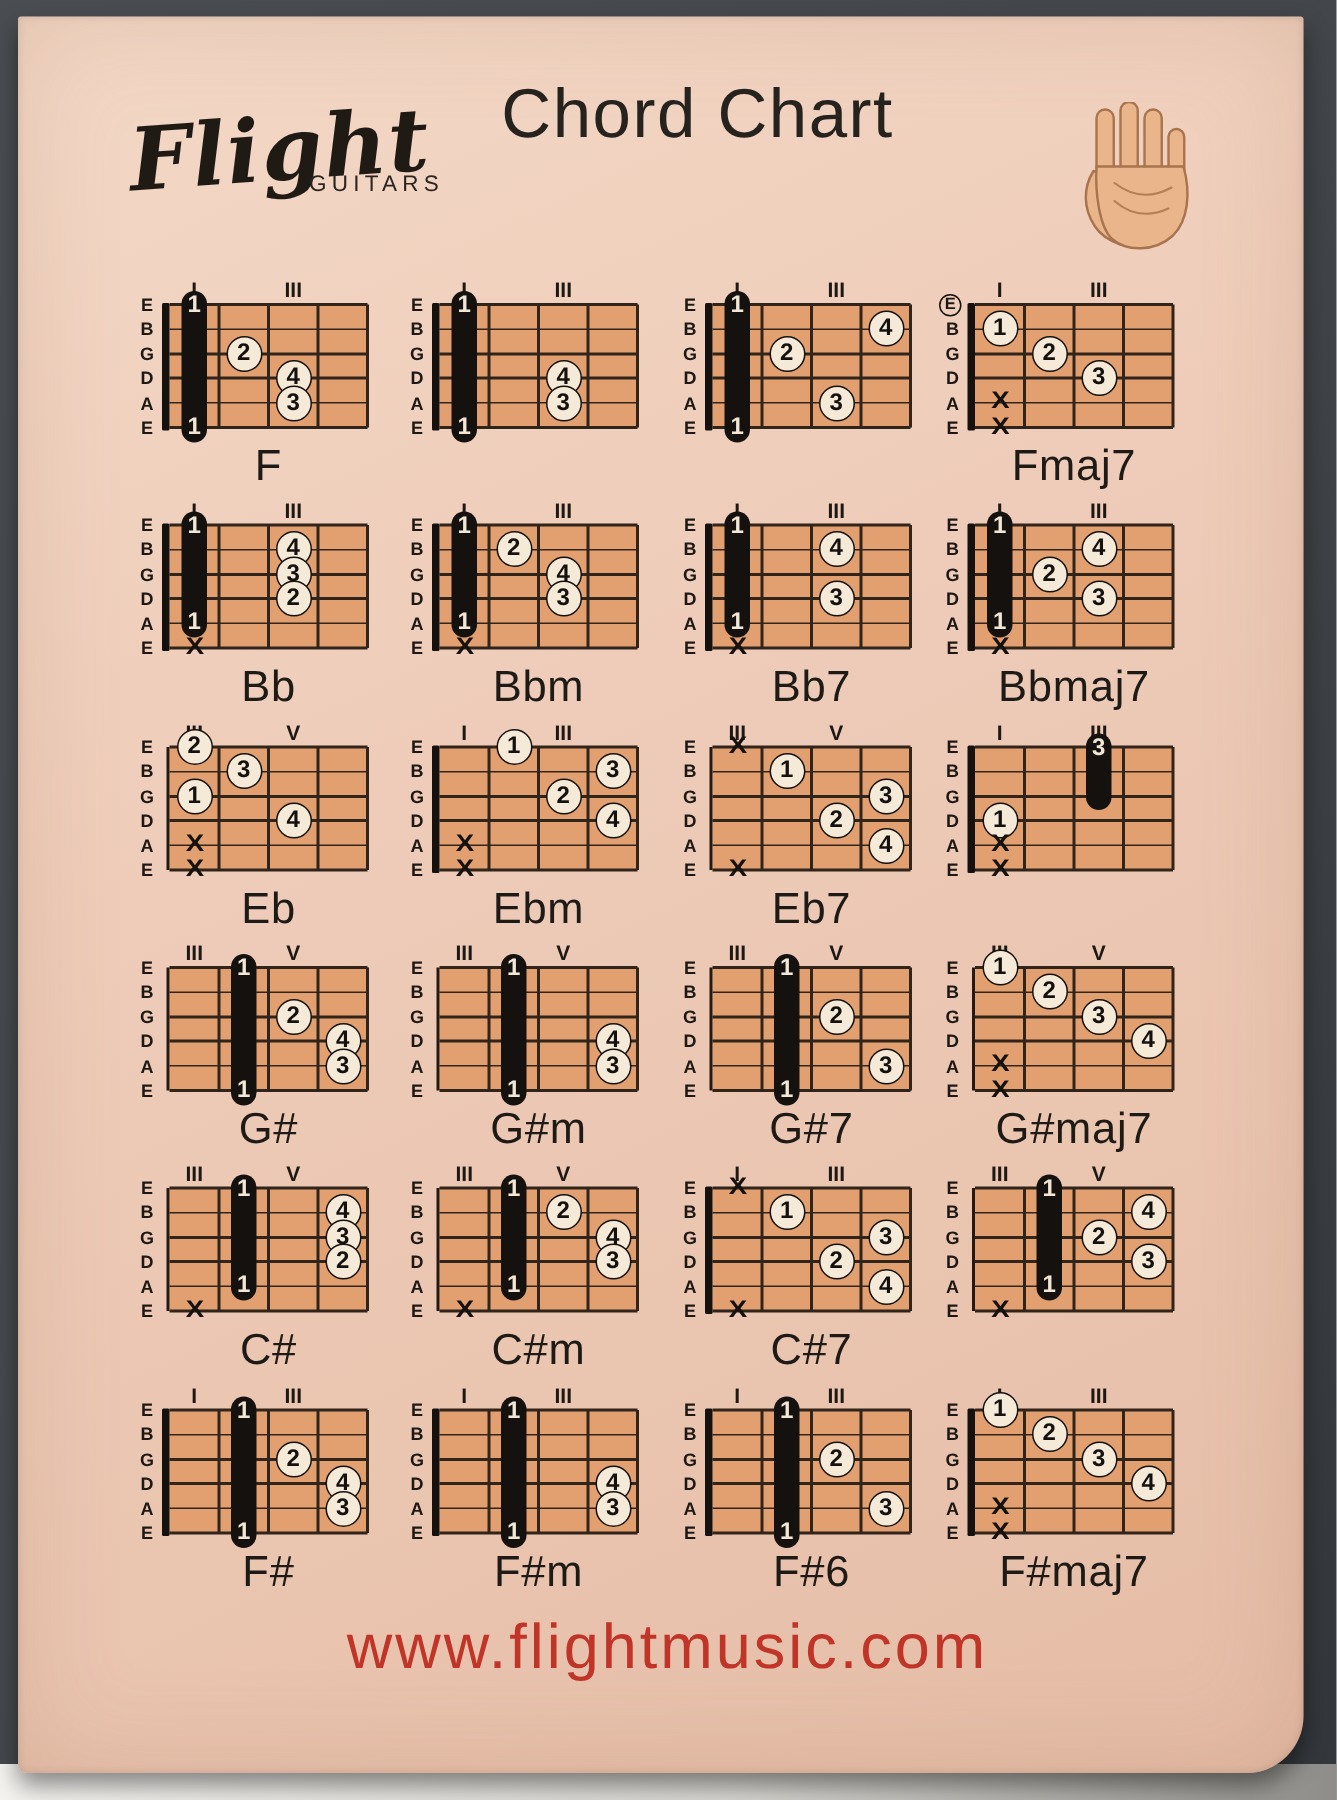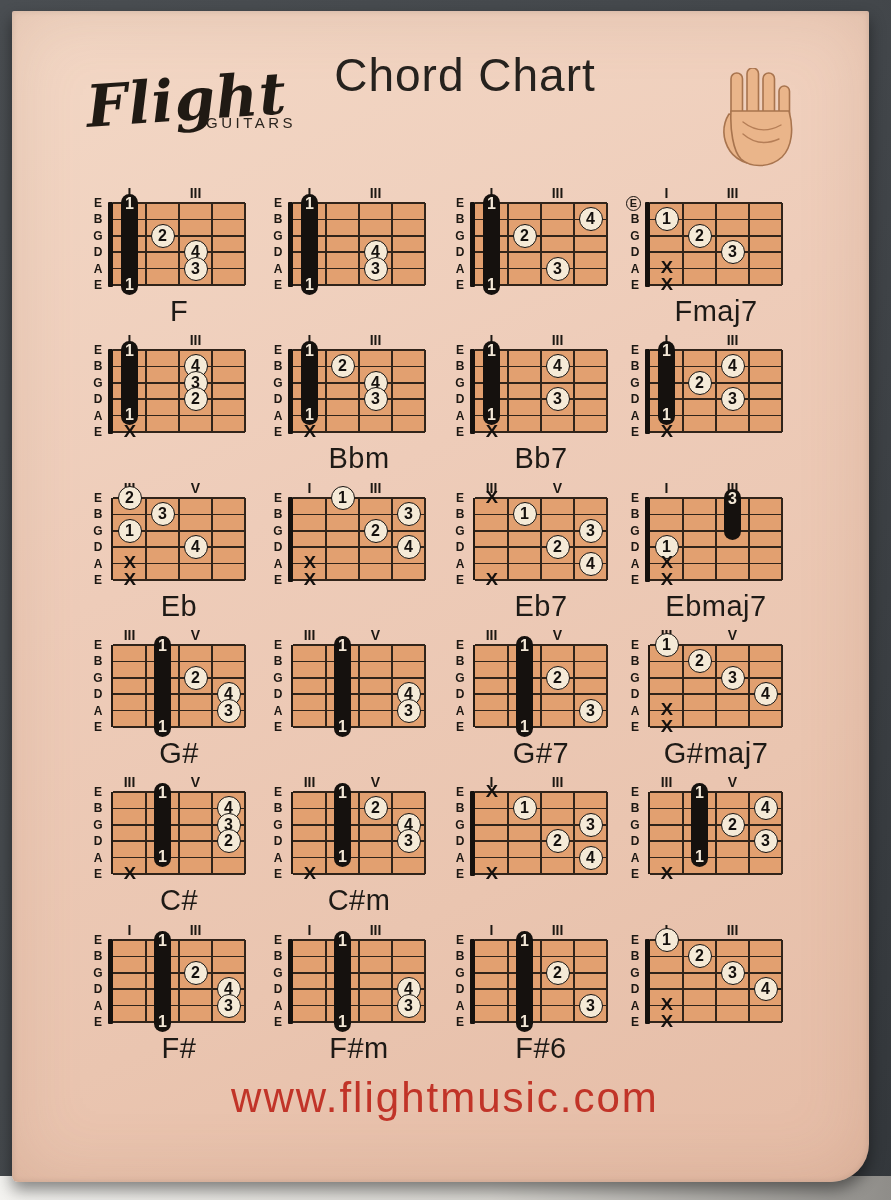--- a/index.html
+++ b/index.html
@@ -212,20 +212,21 @@
         <div class="string-label" style="left: 13px; top: 61.2px; width: 16px; height: 16px;">D</div>
         <div class="string-label" style="left: 13px; top: 77.6px; width: 16px; height: 16px;">A</div>
         <div class="string-label" style="left: 13px; top: 94px; width: 16px; height: 16px;">E</div>
         <div class="barre" style="left: 44px; top: 10.5px; width: 17px; height: 84.6px;"></div>
         <div class="barre-finger" style="left: 44px; top: 11.5px; width: 17px;">1</div>
         <div class="barre-finger" style="left: 44px; top: 76.1px; width: 17px;">1</div>
         <div class="finger-dot" style="left: 106.5px; top: 24.4px; background: rgb(245, 234, 215);">4</div>
         <div class="finger-dot" style="left: 106.5px; top: 40.8px; background: rgb(245, 234, 215);">3</div>
         <div class="finger-dot" style="left: 106.5px; top: 57.2px; background: rgb(245, 234, 215);">2</div>
         <div class="muted-x" style="left: 43.5px; top: 92.5px; width: 18px;">X</div>
+        <div class="chord-name" style="left: 8px; top: 112px; width: 188px;">Bb</div>
       </div>
       <div class="chord-diagram" style="left: 257px; top: 330px; width: 182px; height: 154px;">
         <div class="grid-bg" style="left: 36px; top: 20px; width: 132px; height: 82px; background: rgb(226, 160, 112);"></div>
         <div class="string-line" style="left: 36px; top: 19.25px; width: 132px; height: 1.5px;"></div>
         <div class="string-line" style="left: 36px; top: 35.65px; width: 132px; height: 1.5px;"></div>
         <div class="string-line" style="left: 36px; top: 52.05px; width: 132px; height: 1.5px;"></div>
         <div class="string-line" style="left: 36px; top: 68.45px; width: 132px; height: 1.5px;"></div>
         <div class="string-line" style="left: 36px; top: 84.85px; width: 132px; height: 1.5px;"></div>
         <div class="string-line" style="left: 36px; top: 101.25px; width: 132px; height: 1.5px;"></div>
         <div class="fret-line" style="left: 68.25px; top: 20px; width: 1.5px; height: 82px;"></div>
@@ -300,20 +301,21 @@
         <div class="string-label" style="left: 13px; top: 61.2px; width: 16px; height: 16px;">D</div>
         <div class="string-label" style="left: 13px; top: 77.6px; width: 16px; height: 16px;">A</div>
         <div class="string-label" style="left: 13px; top: 94px; width: 16px; height: 16px;">E</div>
         <div class="barre" style="left: 44px; top: 10.5px; width: 17px; height: 84.6px;"></div>
         <div class="barre-finger" style="left: 44px; top: 11.5px; width: 17px;">1</div>
         <div class="barre-finger" style="left: 44px; top: 76.1px; width: 17px;">1</div>
         <div class="finger-dot" style="left: 73.5px; top: 40.8px; background: rgb(245, 234, 215);">2</div>
         <div class="finger-dot" style="left: 106.5px; top: 24.4px; background: rgb(245, 234, 215);">4</div>
         <div class="finger-dot" style="left: 106.5px; top: 57.2px; background: rgb(245, 234, 215);">3</div>
         <div class="muted-x" style="left: 43.5px; top: 92.5px; width: 18px;">X</div>
+        <div class="chord-name" style="left: 8px; top: 112px; width: 188px;">Bbmaj7</div>
       </div>
       <div class="chord-diagram" style="left: 77px; top: 478px; width: 182px; height: 154px;">
         <div class="grid-bg" style="left: 36px; top: 20px; width: 132px; height: 82px; background: rgb(226, 160, 112);"></div>
         <div class="string-line" style="left: 36px; top: 19.25px; width: 132px; height: 1.5px;"></div>
         <div class="string-line" style="left: 36px; top: 35.65px; width: 132px; height: 1.5px;"></div>
         <div class="string-line" style="left: 36px; top: 52.05px; width: 132px; height: 1.5px;"></div>
         <div class="string-line" style="left: 36px; top: 68.45px; width: 132px; height: 1.5px;"></div>
         <div class="string-line" style="left: 36px; top: 84.85px; width: 132px; height: 1.5px;"></div>
         <div class="string-line" style="left: 36px; top: 101.25px; width: 132px; height: 1.5px;"></div>
         <div class="fret-line" style="left: 68.25px; top: 20px; width: 1.5px; height: 82px;"></div>
@@ -357,20 +359,21 @@
         <div class="string-label" style="left: 13px; top: 44.8px; width: 16px; height: 16px;">G</div>
         <div class="string-label" style="left: 13px; top: 61.2px; width: 16px; height: 16px;">D</div>
         <div class="string-label" style="left: 13px; top: 77.6px; width: 16px; height: 16px;">A</div>
         <div class="string-label" style="left: 13px; top: 94px; width: 16px; height: 16px;">E</div>
         <div class="finger-dot" style="left: 73.5px; top: 8px; background: rgb(245, 234, 215);">1</div>
         <div class="finger-dot" style="left: 106.5px; top: 40.8px; background: rgb(245, 234, 215);">2</div>
         <div class="finger-dot" style="left: 139.5px; top: 24.4px; background: rgb(245, 234, 215);">3</div>
         <div class="finger-dot" style="left: 139.5px; top: 57.2px; background: rgb(245, 234, 215);">4</div>
         <div class="muted-x" style="left: 43.5px; top: 76.1px; width: 18px;">X</div>
         <div class="muted-x" style="left: 43.5px; top: 92.5px; width: 18px;">X</div>
+        <div class="chord-name" style="left: 8px; top: 112px; width: 188px;">Ebm</div>
       </div>
       <div class="chord-diagram" style="left: 439px; top: 478px; width: 182px; height: 154px;">
         <div class="grid-bg" style="left: 36px; top: 20px; width: 132px; height: 82px; background: rgb(226, 160, 112);"></div>
         <div class="string-line" style="left: 36px; top: 19.25px; width: 132px; height: 1.5px;"></div>
         <div class="string-line" style="left: 36px; top: 35.65px; width: 132px; height: 1.5px;"></div>
         <div class="string-line" style="left: 36px; top: 52.05px; width: 132px; height: 1.5px;"></div>
         <div class="string-line" style="left: 36px; top: 68.45px; width: 132px; height: 1.5px;"></div>
         <div class="string-line" style="left: 36px; top: 84.85px; width: 132px; height: 1.5px;"></div>
         <div class="string-line" style="left: 36px; top: 101.25px; width: 132px; height: 1.5px;"></div>
         <div class="fret-line" style="left: 68.25px; top: 20px; width: 1.5px; height: 82px;"></div>
@@ -413,21 +416,20 @@
         <div class="string-label" style="left: 13px; top: 28.4px; width: 16px; height: 16px;">B</div>
         <div class="string-label" style="left: 13px; top: 44.8px; width: 16px; height: 16px;">G</div>
         <div class="string-label" style="left: 13px; top: 61.2px; width: 16px; height: 16px;">D</div>
         <div class="string-label" style="left: 13px; top: 77.6px; width: 16px; height: 16px;">A</div>
         <div class="string-label" style="left: 13px; top: 94px; width: 16px; height: 16px;">E</div>
         <div class="barre" style="left: 110px; top: 10.5px; width: 17px; height: 51.8px;"></div>
         <div class="barre-finger" style="left: 110px; top: 11.5px; width: 17px;">3</div>
         <div class="finger-dot" style="left: 40.5px; top: 57.2px; background: rgb(245, 234, 215);">1</div>
         <div class="muted-x" style="left: 43.5px; top: 76.1px; width: 18px;">X</div>
         <div class="muted-x" style="left: 43.5px; top: 92.5px; width: 18px;">X</div>
-        <div class="chord-name" style="left: 8px; top: 112px; width: 188px;">Ebmaj7</div>
       </div>
       <div class="chord-diagram" style="left: 77px; top: 625px; width: 182px; height: 154px;">
         <div class="grid-bg" style="left: 36px; top: 20px; width: 132px; height: 82px; background: rgb(226, 160, 112);"></div>
         <div class="string-line" style="left: 36px; top: 19.25px; width: 132px; height: 1.5px;"></div>
         <div class="string-line" style="left: 36px; top: 35.65px; width: 132px; height: 1.5px;"></div>
         <div class="string-line" style="left: 36px; top: 52.05px; width: 132px; height: 1.5px;"></div>
         <div class="string-line" style="left: 36px; top: 68.45px; width: 132px; height: 1.5px;"></div>
         <div class="string-line" style="left: 36px; top: 84.85px; width: 132px; height: 1.5px;"></div>
         <div class="string-line" style="left: 36px; top: 101.25px; width: 132px; height: 1.5px;"></div>
         <div class="fret-line" style="left: 68.25px; top: 20px; width: 1.5px; height: 82px;"></div>
@@ -470,20 +472,21 @@
         <div class="string-label" style="left: 13px; top: 28.4px; width: 16px; height: 16px;">B</div>
         <div class="string-label" style="left: 13px; top: 44.8px; width: 16px; height: 16px;">G</div>
         <div class="string-label" style="left: 13px; top: 61.2px; width: 16px; height: 16px;">D</div>
         <div class="string-label" style="left: 13px; top: 77.6px; width: 16px; height: 16px;">A</div>
         <div class="string-label" style="left: 13px; top: 94px; width: 16px; height: 16px;">E</div>
         <div class="barre" style="left: 77px; top: 10.5px; width: 17px; height: 101px;"></div>
         <div class="barre-finger" style="left: 77px; top: 11.5px; width: 17px;">1</div>
         <div class="barre-finger" style="left: 77px; top: 92.5px; width: 17px;">1</div>
         <div class="finger-dot" style="left: 139.5px; top: 57.2px; background: rgb(245, 234, 215);">4</div>
         <div class="finger-dot" style="left: 139.5px; top: 73.6px; background: rgb(245, 234, 215);">3</div>
+        <div class="chord-name" style="left: 8px; top: 112px; width: 188px;">G#m</div>
       </div>
       <div class="chord-diagram" style="left: 439px; top: 625px; width: 182px; height: 154px;">
         <div class="grid-bg" style="left: 36px; top: 20px; width: 132px; height: 82px; background: rgb(226, 160, 112);"></div>
         <div class="string-line" style="left: 36px; top: 19.25px; width: 132px; height: 1.5px;"></div>
         <div class="string-line" style="left: 36px; top: 35.65px; width: 132px; height: 1.5px;"></div>
         <div class="string-line" style="left: 36px; top: 52.05px; width: 132px; height: 1.5px;"></div>
         <div class="string-line" style="left: 36px; top: 68.45px; width: 132px; height: 1.5px;"></div>
         <div class="string-line" style="left: 36px; top: 84.85px; width: 132px; height: 1.5px;"></div>
         <div class="string-line" style="left: 36px; top: 101.25px; width: 132px; height: 1.5px;"></div>
         <div class="fret-line" style="left: 68.25px; top: 20px; width: 1.5px; height: 82px;"></div>
@@ -615,20 +618,21 @@
         <div class="string-label" style="left: 13px; top: 44.8px; width: 16px; height: 16px;">G</div>
         <div class="string-label" style="left: 13px; top: 61.2px; width: 16px; height: 16px;">D</div>
         <div class="string-label" style="left: 13px; top: 77.6px; width: 16px; height: 16px;">A</div>
         <div class="string-label" style="left: 13px; top: 94px; width: 16px; height: 16px;">E</div>
         <div class="finger-dot" style="left: 73.5px; top: 24.4px; background: rgb(245, 234, 215);">1</div>
         <div class="finger-dot" style="left: 106.5px; top: 57.2px; background: rgb(245, 234, 215);">2</div>
         <div class="finger-dot" style="left: 139.5px; top: 40.8px; background: rgb(245, 234, 215);">3</div>
         <div class="finger-dot" style="left: 139.5px; top: 73.6px; background: rgb(245, 234, 215);">4</div>
         <div class="muted-x" style="left: 43.5px; top: 10.5px; width: 18px;">X</div>
         <div class="muted-x" style="left: 43.5px; top: 92.5px; width: 18px;">X</div>
+        <div class="chord-name" style="left: 8px; top: 112px; width: 188px;">C#7</div>
       </div>
       <div class="chord-diagram" style="left: 614px; top: 772px; width: 182px; height: 154px;">
         <div class="grid-bg" style="left: 36px; top: 20px; width: 132px; height: 82px; background: rgb(226, 160, 112);"></div>
         <div class="string-line" style="left: 36px; top: 19.25px; width: 132px; height: 1.5px;"></div>
         <div class="string-line" style="left: 36px; top: 35.65px; width: 132px; height: 1.5px;"></div>
         <div class="string-line" style="left: 36px; top: 52.05px; width: 132px; height: 1.5px;"></div>
         <div class="string-line" style="left: 36px; top: 68.45px; width: 132px; height: 1.5px;"></div>
         <div class="string-line" style="left: 36px; top: 84.85px; width: 132px; height: 1.5px;"></div>
         <div class="string-line" style="left: 36px; top: 101.25px; width: 132px; height: 1.5px;"></div>
         <div class="fret-line" style="left: 68.25px; top: 20px; width: 1.5px; height: 82px;"></div>
@@ -757,17 +761,18 @@
         <div class="string-label" style="left: 13px; top: 44.8px; width: 16px; height: 16px;">G</div>
         <div class="string-label" style="left: 13px; top: 61.2px; width: 16px; height: 16px;">D</div>
         <div class="string-label" style="left: 13px; top: 77.6px; width: 16px; height: 16px;">A</div>
         <div class="string-label" style="left: 13px; top: 94px; width: 16px; height: 16px;">E</div>
         <div class="finger-dot" style="left: 40.5px; top: 8px; background: rgb(245, 234, 215);">1</div>
         <div class="finger-dot" style="left: 73.5px; top: 24.4px; background: rgb(245, 234, 215);">2</div>
         <div class="finger-dot" style="left: 106.5px; top: 40.8px; background: rgb(245, 234, 215);">3</div>
         <div class="finger-dot" style="left: 139.5px; top: 57.2px; background: rgb(245, 234, 215);">4</div>
         <div class="muted-x" style="left: 43.5px; top: 76.1px; width: 18px;">X</div>
         <div class="muted-x" style="left: 43.5px; top: 92.5px; width: 18px;">X</div>
+        <div class="chord-name" style="left: 8px; top: 112px; width: 188px;">F#maj7</div>
       </div>
     </div>
 
   <div class="url" style="color: rgb(193, 52, 40);">www.flightmusic.com</div>
 </div>
 
 </body></html>

